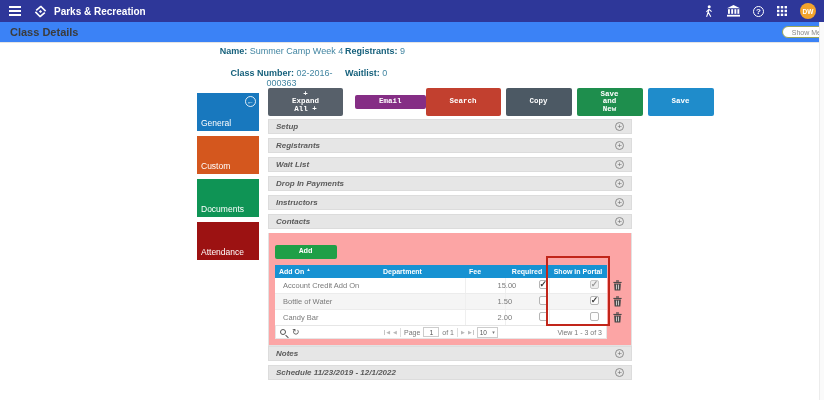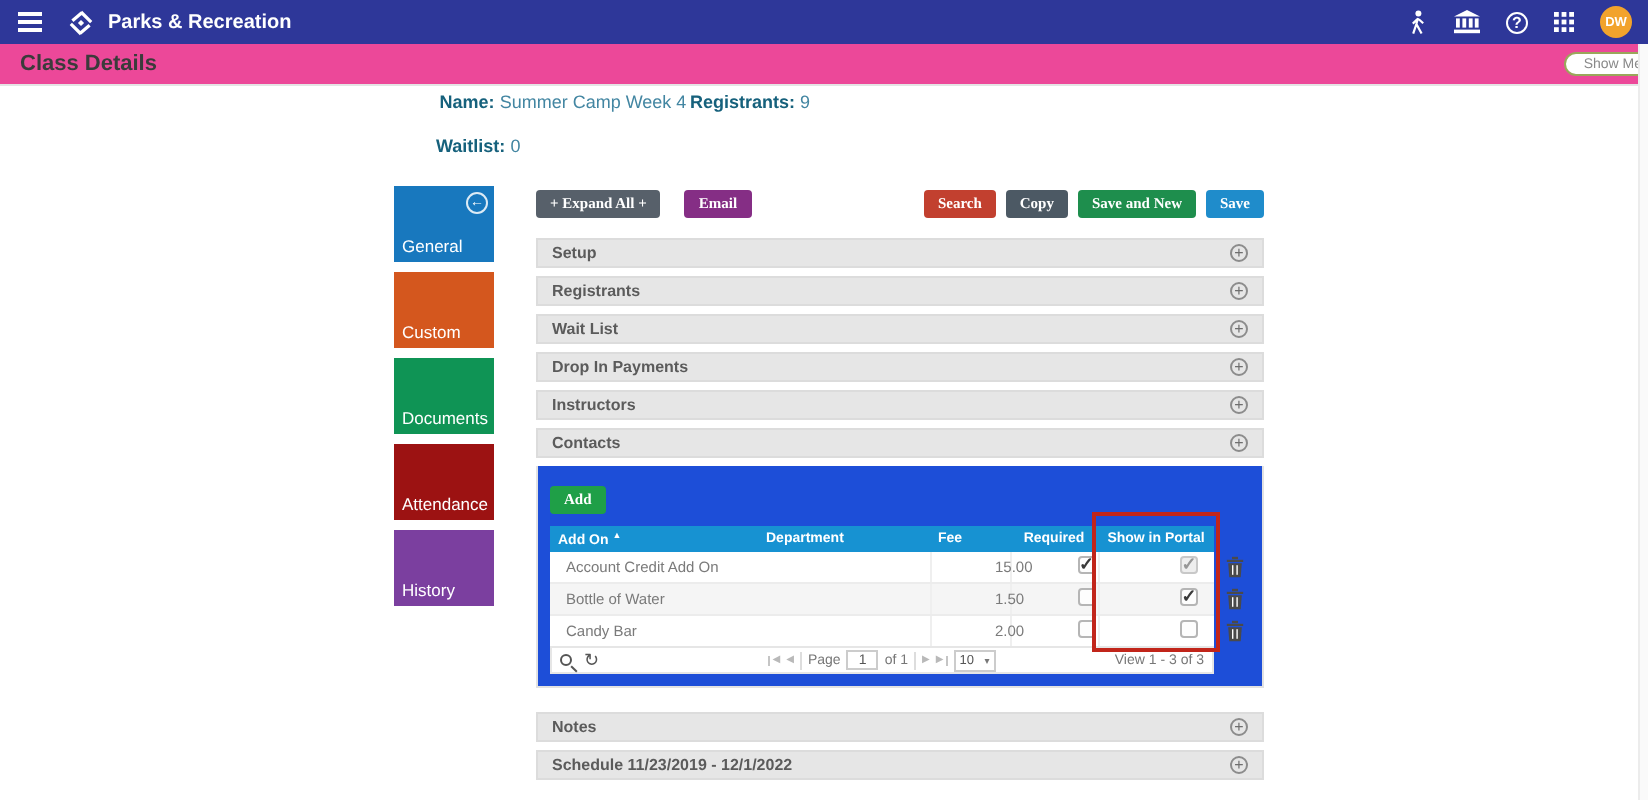--- a/index.html
+++ b/index.html
@@ -18,62 +18,62 @@
   .nav-title { margin-left:7px; color:#fff; font-size:10px; font-weight:bold; }
   .nav-right { margin-left:auto; display:flex; align-items:center; gap:13px; margin-right:8px; }
   .nav-ic { display:flex; align-items:center; }
   .help-circle { width:11px; height:11px; border:1px solid #fff; border-radius:50%;
     color:#fff; font-size:8px; font-weight:bold; display:flex; align-items:center; justify-content:center; }
   .avatar { width:16px; height:16px; border-radius:50%; color:#fff; font-size:6.5px;
     font-weight:bold; display:flex; align-items:center; justify-content:center; }
 
   
   .title-bar { position:absolute; top:22px; left:0; width:824px; height:21px;
-    background:#ec4899; border-bottom:1px solid #e4e4e4; display:flex; align-items:center; }
+    background:#3b82f6; border-bottom:1px solid #e4e4e4; display:flex; align-items:center; }
   .page-title { margin-left:10px; font-size:11px; font-weight:bold; color:#3b3b3b; }
   .show-me { position:absolute; top:26px; right:-7px; height:12px; padding:0 9px;
     border:1px solid #9aa75a; border-radius:8px; background:#fff; font-size:7px;
     color:#888; display:flex; align-items:center; z-index:11; }
   .scroll-strip { position:absolute; right:0; top:22px; width:5px; height:378px;
     background:#fafafa; border-left:1px solid #ececec; z-index:12; }
 
   
   .info { position:absolute; left:218px; top:46px; font-size:9px; }
   .info-row { display:flex; margin-bottom:12px;text-align:center; }
   .info-cell.first { width:127px; }
   .info-label { font-weight:bold; color:#16617c; }
   .info-value { color:#4386a2; }
 
   
   .tiles { position:absolute; left:197px; top:93px; width:50px; }
-  .tile { width:50px; height:38px; margin-bottom:5px; position:relative; cursor:pointer; }
+  .tile { width:62px; height:38px; margin-bottom:5px; position:relative; cursor:pointer; }
   .tile-label { position:absolute; left:4px; bottom:3px; color:#fff; font-size:8.5px; }
   .back-circle { position:absolute; top:3px; right:3px; width:11px; height:11px;
     border:1px solid rgba(255,255,255,.85); border-radius:50%; color:#fff; font-size:7px;
     display:flex; align-items:center; justify-content:center; }
 
   
   .main { position:absolute; left:268px; top:95px; width:364px; }
   .toolbar { display:flex; align-items:center; height:14px; margin-bottom:10px; }
-  .btn { color:#fff; font-size:7.5px; font-weight:bold; padding:3px 7px;
+  .btn { color:#fff; font-size:7.5px; font-weight:bold; padding:3px 24px;
     border:none; border-radius:2px; line-height:1; cursor:pointer;
-    font-family:Liberation Serif, serif;text-align:center; }
+    font-family:Liberation Mono, monospace;text-align:center; }
   .btn-email { margin-left:12px; }
   .toolbar-right { margin-left:auto; display:flex; gap:5px; }
 
   .section-bar { height:15px; background:#e6e6e6; border:1px solid #dcdcdc;
-    margin-bottom:4px; display:flex; align-items:center; padding:0 7px; cursor:pointer; }
+    margin-bottom:4px; display:flex; align-items:center; padding:0 7px; cursor:pointer;font-style:italic; }
   .sec-label { font-size:8px; font-weight:bold; color:#5b5b5b; }
   .exp-icon { margin-left:auto; width:9px; height:9px; border:1px solid #8c8c8c;
     border-radius:50%; color:#6e6e6e; font-size:8px; line-height:7px;
     display:flex; align-items:center; justify-content:center; }
   .bar-addons { margin-bottom:0; }
 
-  .addon-content { border:1px solid #e2e2e2; border-top:none; background:#1d4ed8;
-    padding:6px; position:relative; margin-bottom:12px; }
+  .addon-content { border:1px solid #e2e2e2; border-top:none; background:#fca5a5;
+    padding:6px; position:relative; }
   .btn-add { margin-bottom:6px; display:inline-block; }
 
   .table-zone { display:flex; align-items:flex-start; }
   table.addons { border-collapse:collapse; table-layout:fixed; width:332px; }
   table.addons th { height:13px; color:#fff; font-size:7px; font-weight:bold;
     text-align:left; padding:0 0 0 4px; }
   table.addons th.center { text-align:center; padding:0; }
   .sort-caret { font-size:4.5px; vertical-align:3px; }
   table.addons td { height:16px; font-size:7.5px; color:#7a7a7a;
     border-bottom:1px solid #ececec; padding:0 0 0 8px; background:#fff; }
@@ -184,43 +184,44 @@
     <span class="info-cell first">
       <span class="info-label">Name:</span>
       <span class="info-value">Summer Camp Week 4</span>
     </span>
     <span class="info-cell">
       <span class="info-label">Registrants:</span>
       <span class="info-value">9</span>
     </span>
   </div>
   <div class="info-row">
+    <span class="info-cell first">
+      <span class="info-label">Class Number:</span>
+      <span class="info-value">02-2016-000363</span>
+    </span>
     <span class="info-cell">
       <span class="info-label">Waitlist:</span>
       <span class="info-value">0</span>
     </span>
   </div>
 </div>
 
 <div class="tiles">
   <div class="tile" style="background-color: rgb(24, 120, 190);">
     <span class="back-circle">←</span>
     <span class="tile-label">General</span>
   </div>
   <div class="tile" style="background-color: rgb(212, 87, 30);">
     <span class="tile-label">Custom</span>
   </div>
   <div class="tile" style="background-color: rgb(15, 148, 85);">
     <span class="tile-label">Documents</span>
   </div>
   <div class="tile" style="background-color: rgb(156, 18, 18);">
     <span class="tile-label">Attendance</span>
-  </div>
-  <div class="tile" style="background-color: rgb(123, 63, 159);">
-    <span class="tile-label">History</span>
   </div>
 </div>
 
 <div class="main">
 
   <div class="toolbar">
     <button class="btn" style="background-color: rgb(87, 96, 106);">+ Expand All +</button>
     <button class="btn btn-email" style="background-color: rgb(133, 46, 133);">Email</button>
     <span class="toolbar-right">
       <button class="btn" style="background-color: rgb(194, 64, 47);">Search</button>

